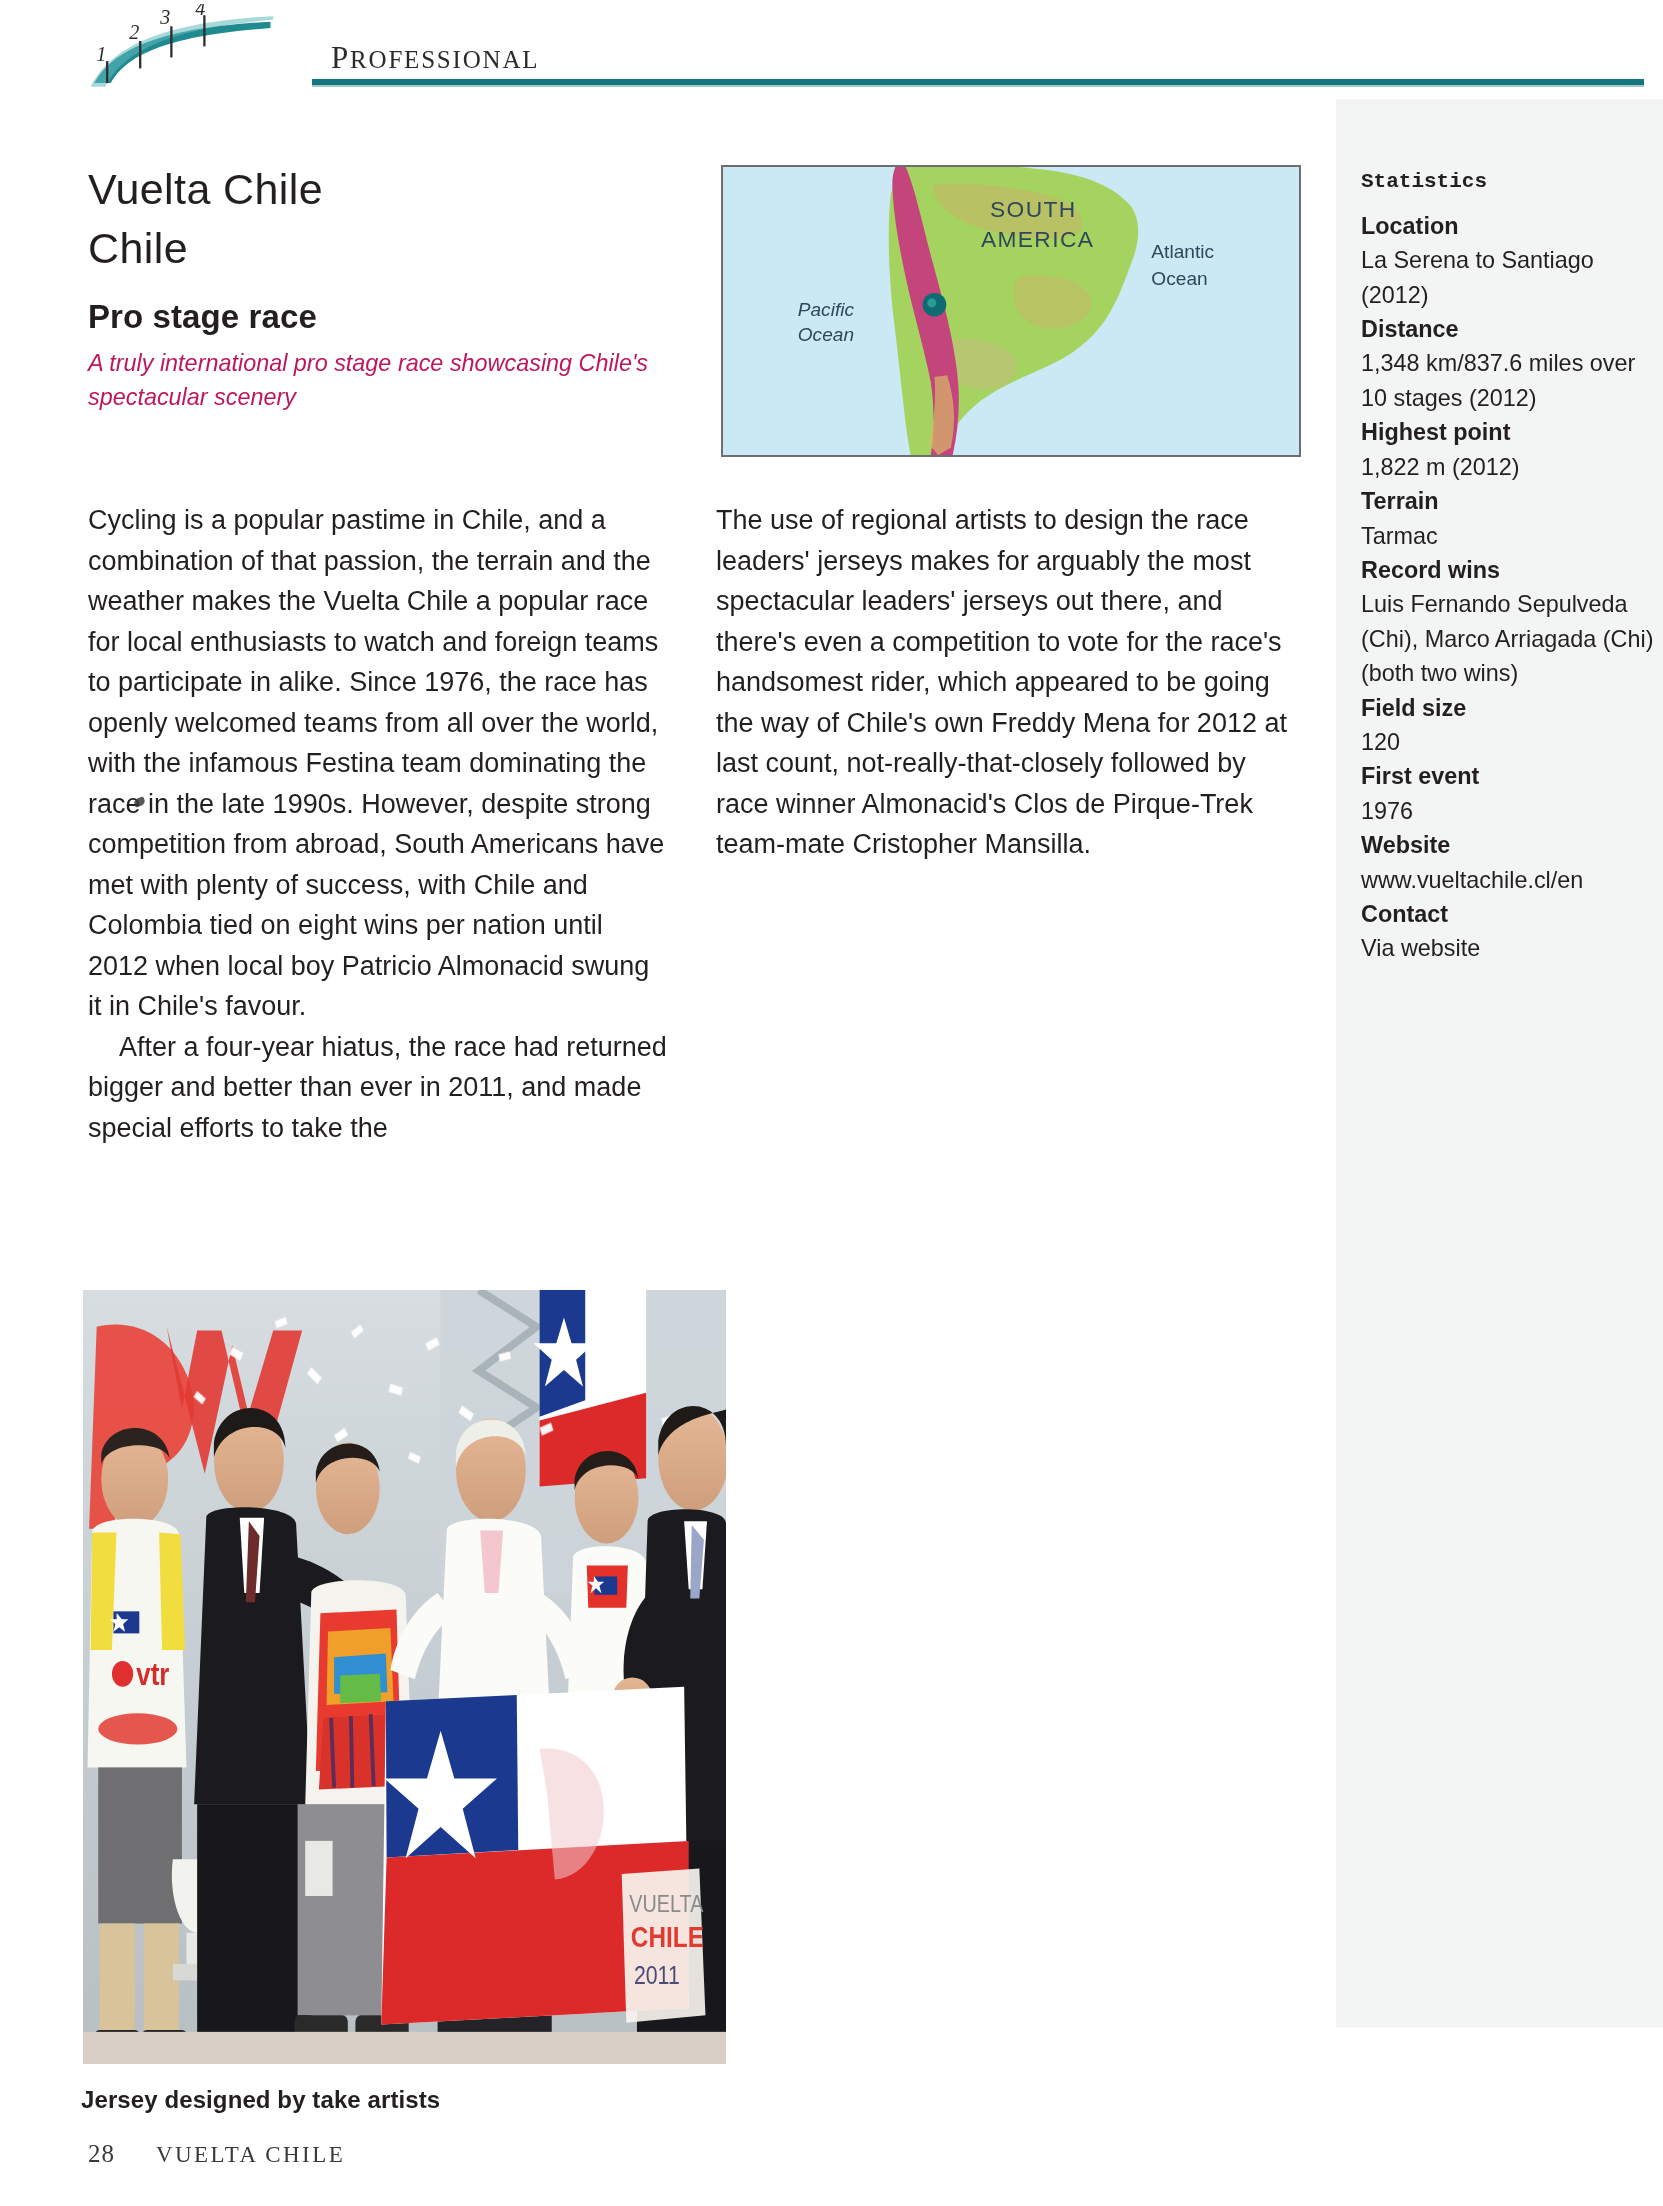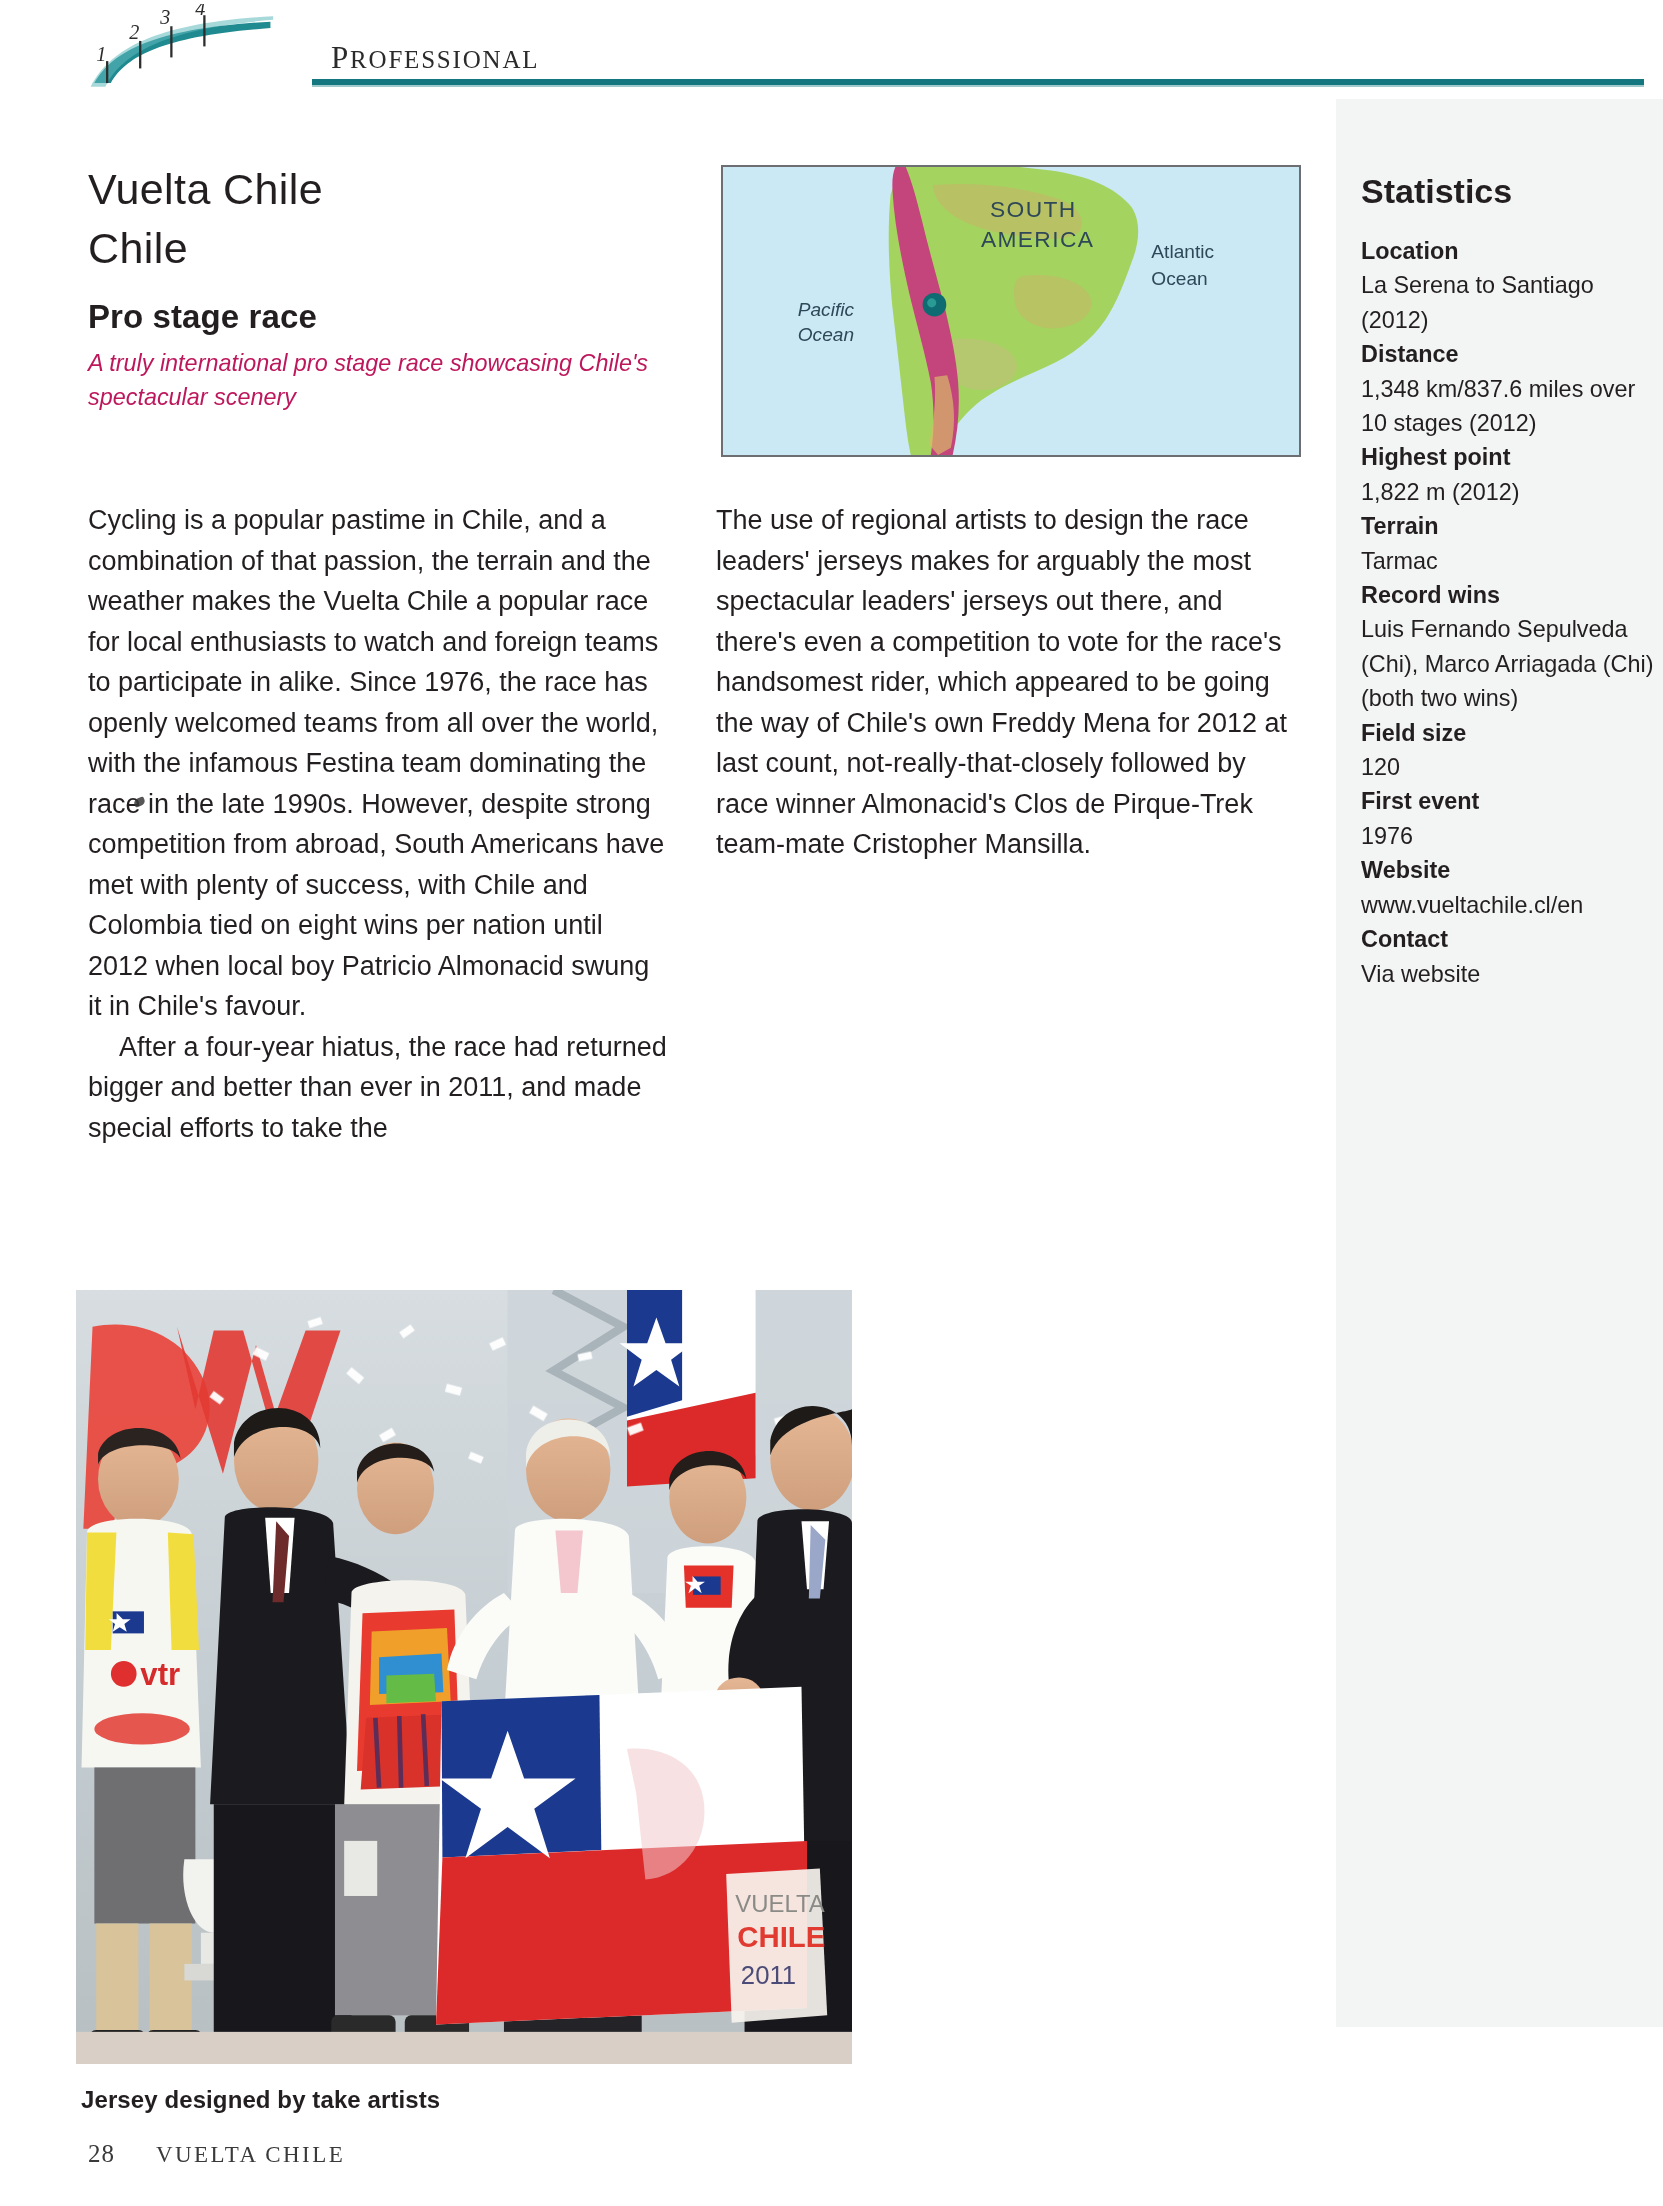--- a/index.html
+++ b/index.html
@@ -132,32 +132,33 @@
   }
   .stats-inner {
     position: absolute;
     left: 1361px; top: 167px;
     width: 294px;
     font-size: 23.4px;
     line-height: 1.47;
     color: #231f20;
   }
   .stats-heading {
-    font-size: 34px;
+    font-size: 21px;
     font-weight: bold;
-    margin-bottom: 17px;
+    margin-bottom: 11px;
+    font-family: Liberation Mono, monospace;
   }
   .stat-label { font-weight: bold; }
   .stat-value { font-weight: 400; }
 
   
   .photo-figure {
     position: absolute;
-    left: 76px; top: 1290px;
-    width: 776px; height: 774px;
+    left: 83px; top: 1290px;
+    width: 643px; height: 774px;
     overflow: hidden;
     background: #f0abfc;
   }
   .photo-svg { display: block; width: 100%; height: 100%; }
   .photo-caption {
     position: absolute;
     left: 81px; top: 2086px;
     font-size: 24px;
     font-weight: bold;
     letter-spacing: 0.1px;

